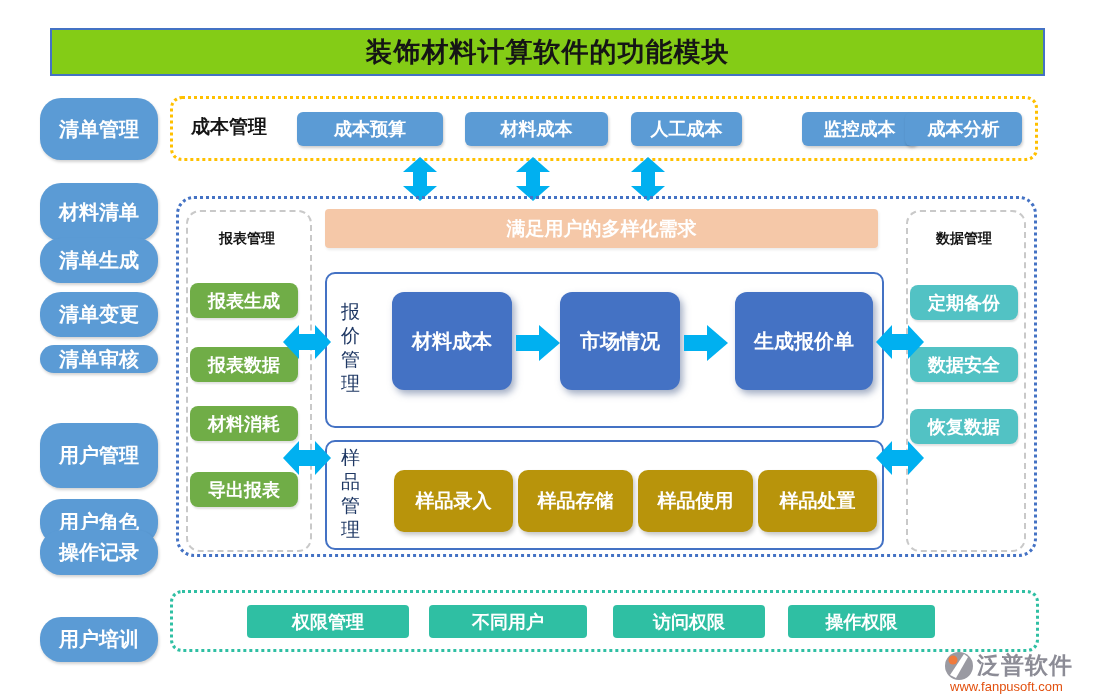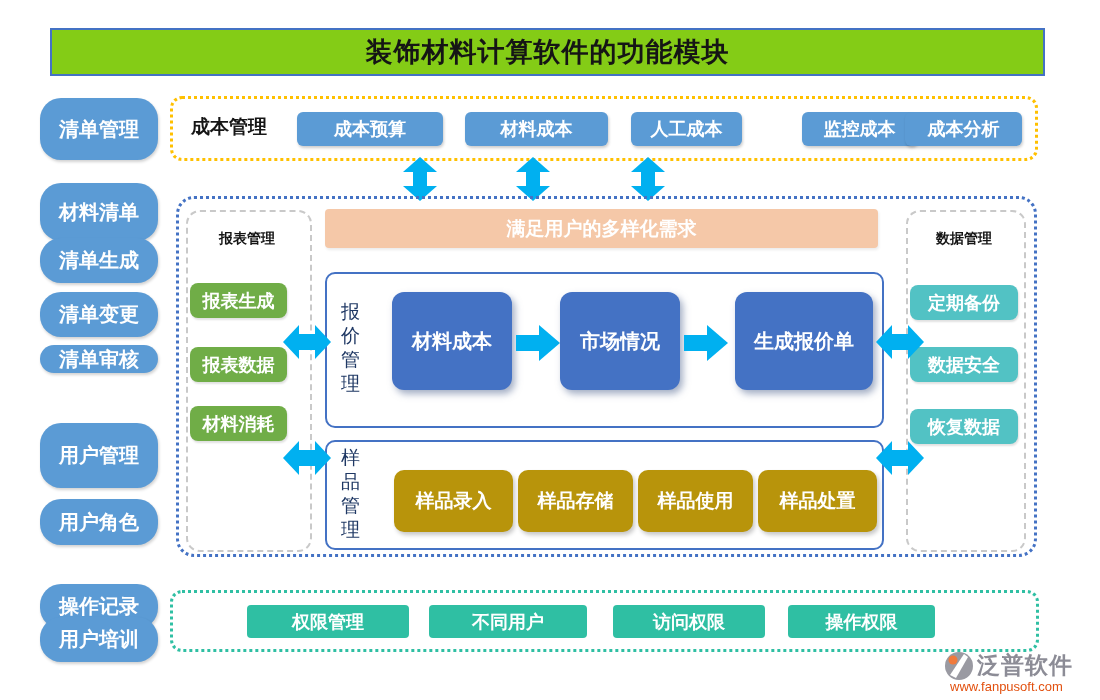--- a/index.html
+++ b/index.html
@@ -9,21 +9,21 @@
   .titlebar{position:absolute;left:50px;top:28px;width:991px;height:44px;background:#84cc16;
     border:2px solid #4472C4;display:flex;align-items:center;justify-content:center;
     font-size:27px;font-weight:bold;color:#151515;letter-spacing:1px;}
 
   .btn{position:absolute;display:flex;align-items:center;justify-content:center;
     color:#fff;font-weight:bold;text-align:center;}
   .side{left:40px;width:118px;background:#5B9BD5;border-radius:21px;font-size:20px;
     box-shadow:1px 2px 3px rgba(0,0,0,.18);}
   .cbtn{background:#5B9BD5;border-radius:6px;font-size:18px;top:112px;height:34px;
     box-shadow:1px 2px 3px rgba(0,0,0,.2);}
-  .gbtn{background:#70AD47;border-radius:8px;font-size:18px;left:190px;width:97px;height:35px;
+  .gbtn{background:#70AD47;border-radius:8px;font-size:18px;left:190px;width:108px;height:35px;
     box-shadow:1px 2px 2px rgba(0,0,0,.12);}
   .tbtn{background:#52C2C4;border-radius:8px;font-size:18px;left:910px;width:108px;height:35px;
     box-shadow:1px 2px 2px rgba(0,0,0,.12);}
   .goldbtn{background:#B8940B;border-radius:10px;font-size:19px;top:470px;height:62px;
     box-shadow:2px 3px 4px rgba(0,0,0,.22);}
   .sqbtn{background:#4472C4;border-radius:12px;font-size:20px;top:292px;height:98px;
     box-shadow:3px 4px 7px rgba(90,110,150,.55);}
   .pbtn{background:#2FBFA3;border-radius:4px;font-size:18px;top:605px;height:33px;}
 
   .dotyellow{position:absolute;left:170px;top:96px;width:862px;height:59px;
@@ -83,21 +83,21 @@
 
   <div class="titlebar">装饰材料计算软件的功能模块</div>
 
   <div class="btn side" style="top:98px;height:62px">清单管理</div>
   <div class="btn side" style="top:183px;height:58px">材料清单</div>
   <div class="btn side" style="top:238px;height:45px">清单生成</div>
   <div class="btn side" style="top:292px;height:45px">清单变更</div>
   <div class="btn side" style="top:345px;height:28px">清单审核</div>
   <div class="btn side" style="top:423px;height:65px">用户管理</div>
   <div class="btn side" style="top:499px;height:46px">用户角色</div>
-  <div class="btn side" style="top:584px;height:45px">操作记录</div>
+  <div class="btn side" style="top:530px;height:45px">操作记录</div>
   <div class="btn side" style="top:617px;height:45px">用户培训</div>
 
   <div class="dotyellow"></div>
   <div class="seclabel" style="left:191px;top:114px;font-family:Liberation Serif, serif;">成本管理</div>
   <div class="btn cbtn" style="left:297px;width:146px">成本预算</div>
   <div class="btn cbtn" style="left:465px;width:143px">材料成本</div>
   <div class="btn cbtn" style="left:631px;width:111px">人工成本</div>
   <div class="btn cbtn" style="left:802px;width:115px">监控成本</div>
   <div class="btn cbtn" style="left:905px;width:117px">成本分析</div>
 
@@ -111,20 +111,21 @@
       <span class="shaft"></span>
     </div>
 
   <div class="dotblue"></div>
 
   <div class="panel" style="left:186px;top:210px;width:122px;height:338px"></div>
   <div class="paneltitle" style="left:186px;top:230px;width:122px">报表管理</div>
   <div class="btn gbtn" style="top:283px">报表生成</div>
   <div class="btn gbtn" style="top:347px">报表数据</div>
   <div class="btn gbtn" style="top:406px">材料消耗</div>
+  <div class="btn gbtn" style="top:472px">导出报表</div>
 
   <div class="banner">满足用户的多样化需求</div>
 
   <div class="flowbox" style="left:325px;top:272px;width:555px;height:152px"></div>
   <div class="vlabel" style="left:339px;top:300px">报价管理</div>
   <div class="btn sqbtn" style="left:392px;width:120px">材料成本</div>
   <div class="flowarrow" style="left:516px;top:325px">
       <span class="shaft"></span>
     </div>
   <div class="btn sqbtn" style="left:560px;width:120px">市场情况</div>

